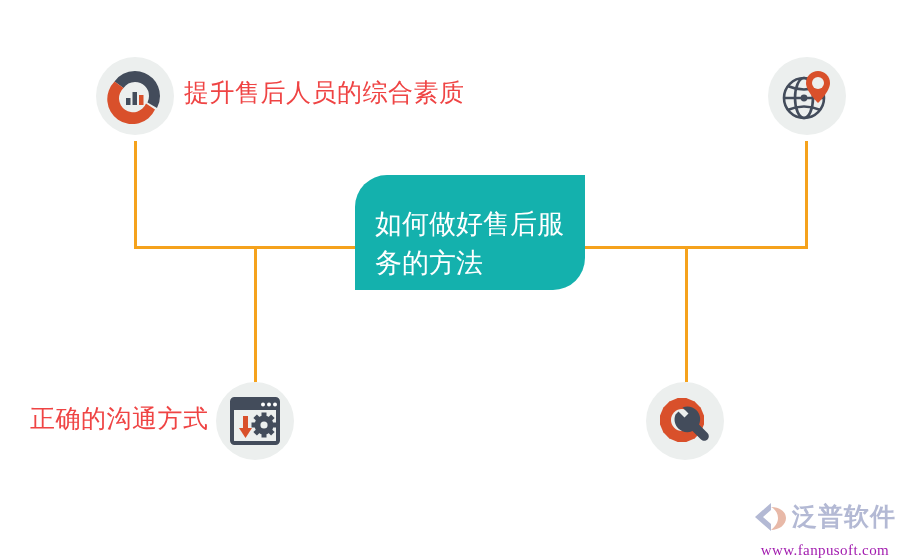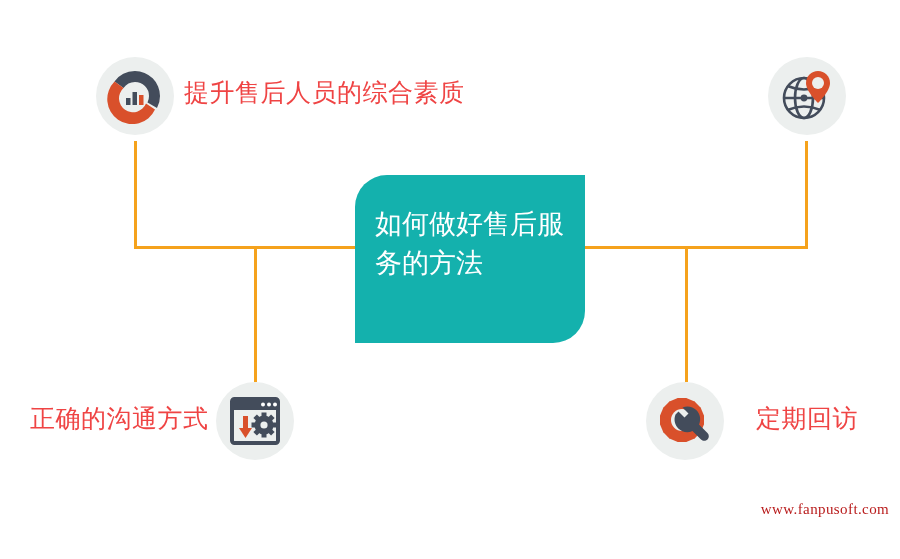--- a/index.html
+++ b/index.html
@@ -48,21 +48,21 @@
     white-space: nowrap;
     letter-spacing: 0.5px;
   }
 
   
   #center-box {
     position: absolute;
     left: 355px;
     top: 175px;
     width: 230px;
-    height: 168px;
+    height: 115px;
     background: #14b1ad;
     border-radius: 32px 0 32px 0;
     box-sizing: border-box;
     padding: 30px 0 0 20px;
   }
   #center-box .center-text {
     color: #ffffff;
     font-size: 27px;
     line-height: 1.45;
     width: 190px;
@@ -85,25 +85,25 @@
     align-items: center;
     gap: 4px;
   }
   #watermark .wm-name {
     color: #b3b9d4;
     font-size: 25px;
     letter-spacing: 1px;
     font-weight: bold;
   }
   #watermark .wm-url {
-    color: #b91c1c;
+    color: #a21caf;
     font-family: "Liberation Serif", "DejaVu Serif", serif;
     font-size: 15px;
     letter-spacing: 0.4px;
-    margin-top: 1px;
+    margin-top: 9px;
   }
 </style>
 </head>
 <body>
 
 <div id="canvas">
 
   <div class="line line-v" style="left:134px; top:141px; height:108px;"></div>
 
   <div class="line line-h" style="left:134px; top:246px; width:228px;"></div>
@@ -187,19 +187,25 @@
         <rect x="19.5" y="4" width="9" height="44" transform="rotate(22.5 24 26)"></rect>
         <rect x="2" y="21.5" width="44" height="9" transform="rotate(22.5 24 26)"></rect>
         <rect x="19.5" y="4" width="9" height="44" transform="rotate(67.5 24 26)"></rect>
         <rect x="2" y="21.5" width="44" height="9" transform="rotate(67.5 24 26)"></rect>
       </g>
       <circle cx="24" cy="26" r="11" fill="#ecefee"></circle>
 
       <path d="M20.5 17.5 L26.5 23.5 L30.5 19.5 L24.5 13.5 C29.5 11.5 35 12.8 38.5 16.3 C42.3 20.1 43.2 25.8 41 30.5 L49.5 39 C51.3 40.8 51.3 43.7 49.5 45.5 C47.7 47.3 44.8 47.3 43 45.5 L34.5 37 C29.8 39.2 24.1 38.3 20.3 34.5 C16.8 31 15.5 25.5 17.5 20.5 Z" fill="#434c5b"></path>
     </svg>
   </div>
-  <div class="node-label" style="left:756px; top:405px;">定期回访</div>
 
   <div id="watermark">
+    <div class="wm-row">
+      <svg width="34" height="30" viewBox="0 0 34 30">
+        <path d="M17 1 L1 15 L17 29 L17 22 L9 15 L17 8 Z" fill="#b3b9d4"></path>
+        <path d="M17 5 C26 5 32 10 32 16 C32 23 25 28 17 28 C22 24 24 20 24 16 C24 11 21 7 17 5 Z" fill="#e8b9a8"></path>
+      </svg>
+      <span class="wm-name">泛普软件</span>
+    </div>
     <div class="wm-url">www.fanpusoft.com</div>
   </div>
 
 </div>
 
 </body></html>

